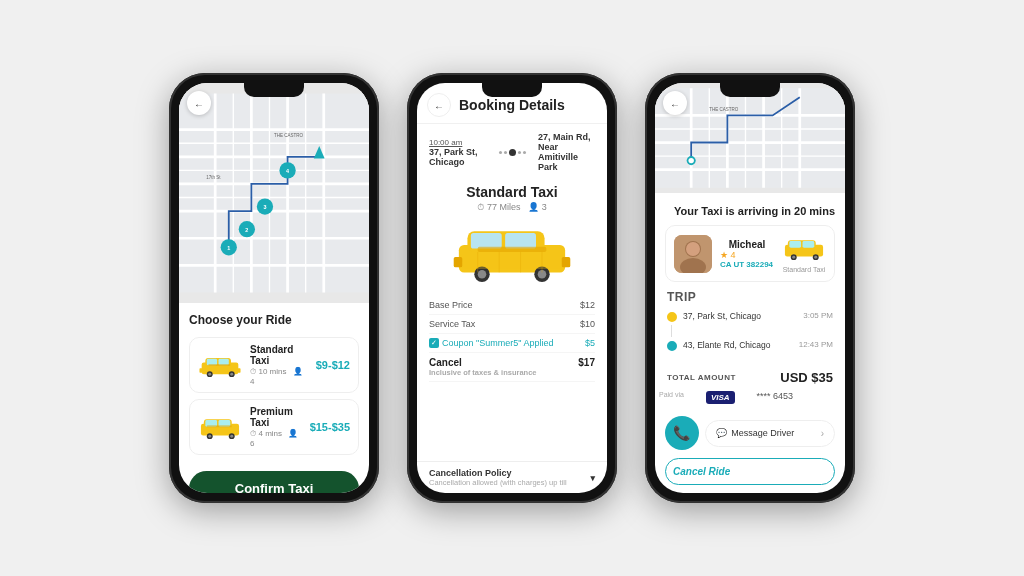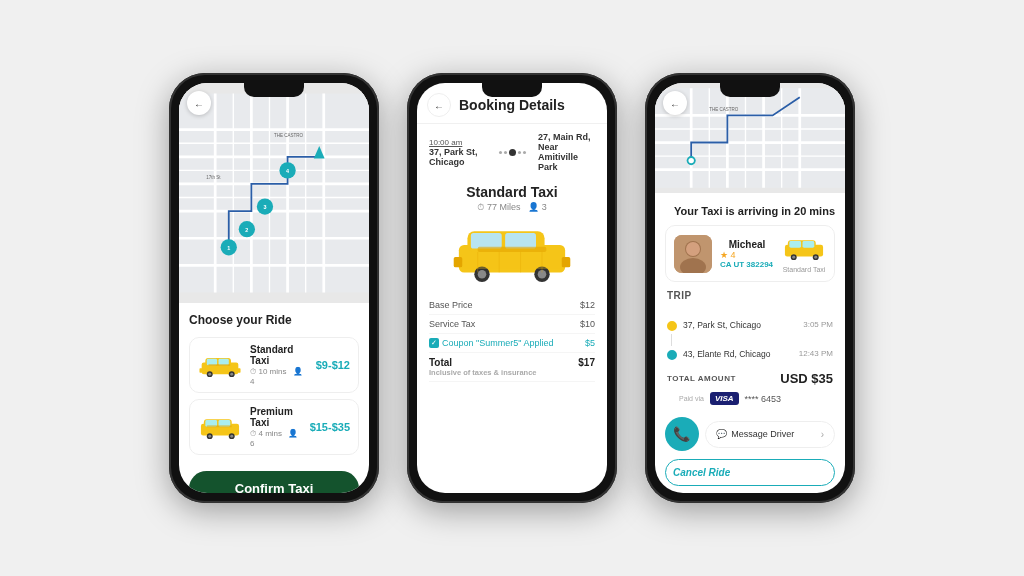--- a/index.html
+++ b/index.html
@@ -220,21 +220,21 @@
     .driver-info { flex: 1; }
     .driver-name { font-size: 10px; font-weight: 700; color: #222; text-align: center; }
     .driver-stars { color: #f5a623; font-size: 9px; }
     .driver-plate { font-size: 8px; color: #1aacb8; font-weight: 700; }
     .driver-car-thumb { width: 44px; height: 28px; flex-shrink: 0; }
     .driver-car-label { font-size: 7px; color: #999; text-align: center; }
     .trip-section {
       padding: 4px 12px;
       flex: 1;
     }
-    .trip-label { font-size: 10px; font-weight: 700; color: #555; margin-bottom: 16px; letter-spacing: 0.5px; }
+    .trip-label { font-size: 12px; font-weight: 700; color: #555; margin-bottom: 4px; letter-spacing: 0.5px; }
     .trip-stop {
       display: flex;
       align-items: flex-start;
       gap: 6px;
       padding: 3px 0;
     }
     .trip-icon {
       width: 10px;
       height: 10px;
       border-radius: 50%;
@@ -252,24 +252,23 @@
     .trip-stop-text { font-size: 8.5px; color: #333; flex: 1; }
     .trip-stop-time { font-size: 8px; color: #999; flex-shrink: 0; }
     .total-amount-row {
       padding: 4px 12px;
       display: flex;
       justify-content: space-between;
       align-items: center;
       flex-shrink: 0;
     }
     .payment-row {
-      padding: 2px 24px 6px;
-      display: flex;
-      align-items: center;
-      gap: 6px;
+      padding: 2px 4px 6px;
+      display: flex;
+      gap: 22px;
       flex-shrink: 0;
     }
     .visa-badge {
       background: #1a1f71;
       color: #fff;
       font-size: 8px;
       font-weight: 900;
       padding: 2px 5px;
       border-radius: 3px;
       font-style: italic;
@@ -487,25 +486,32 @@
         </div>
         <div class="price-row coupon">
           <span style="display:flex;align-items:center;gap:3px;">
             <span style="width:10px;height:10px;background:#1aacb8;border-radius:2px;display:inline-flex;align-items:center;justify-content:center;color:#fff;font-size:7px;flex-shrink:0;">✓</span>
             <span>Coupon "Summer5" Applied</span>
           </span>
           <span>$5</span>
         </div>
         <div class="price-row total">
           <span>
-            <div>Total</div>
+            <div>Cancel</div>
             <div class="total-sub">Inclusive of taxes &amp; insurance</div>
           </span>
           <span>$17</span>
         </div>
+      </div>
+      <div class="cancellation">
+        <div>
+          <div>Cancellation Policy</div>
+          <div class="cancellation-sub">Cancellation allowed (with charges) up till</div>
+        </div>
+        <span>▾</span>
       </div>
     </div>
   </div>
 
   <div class="phone">
     <div class="phone-notch"></div>
     <div class="phone-screen">
 
       <div class="map-area" style="height:110px;">
         <svg class="map-svg" viewBox="0 0 210 110" xmlns="http://www.w3.org/2000/svg">

